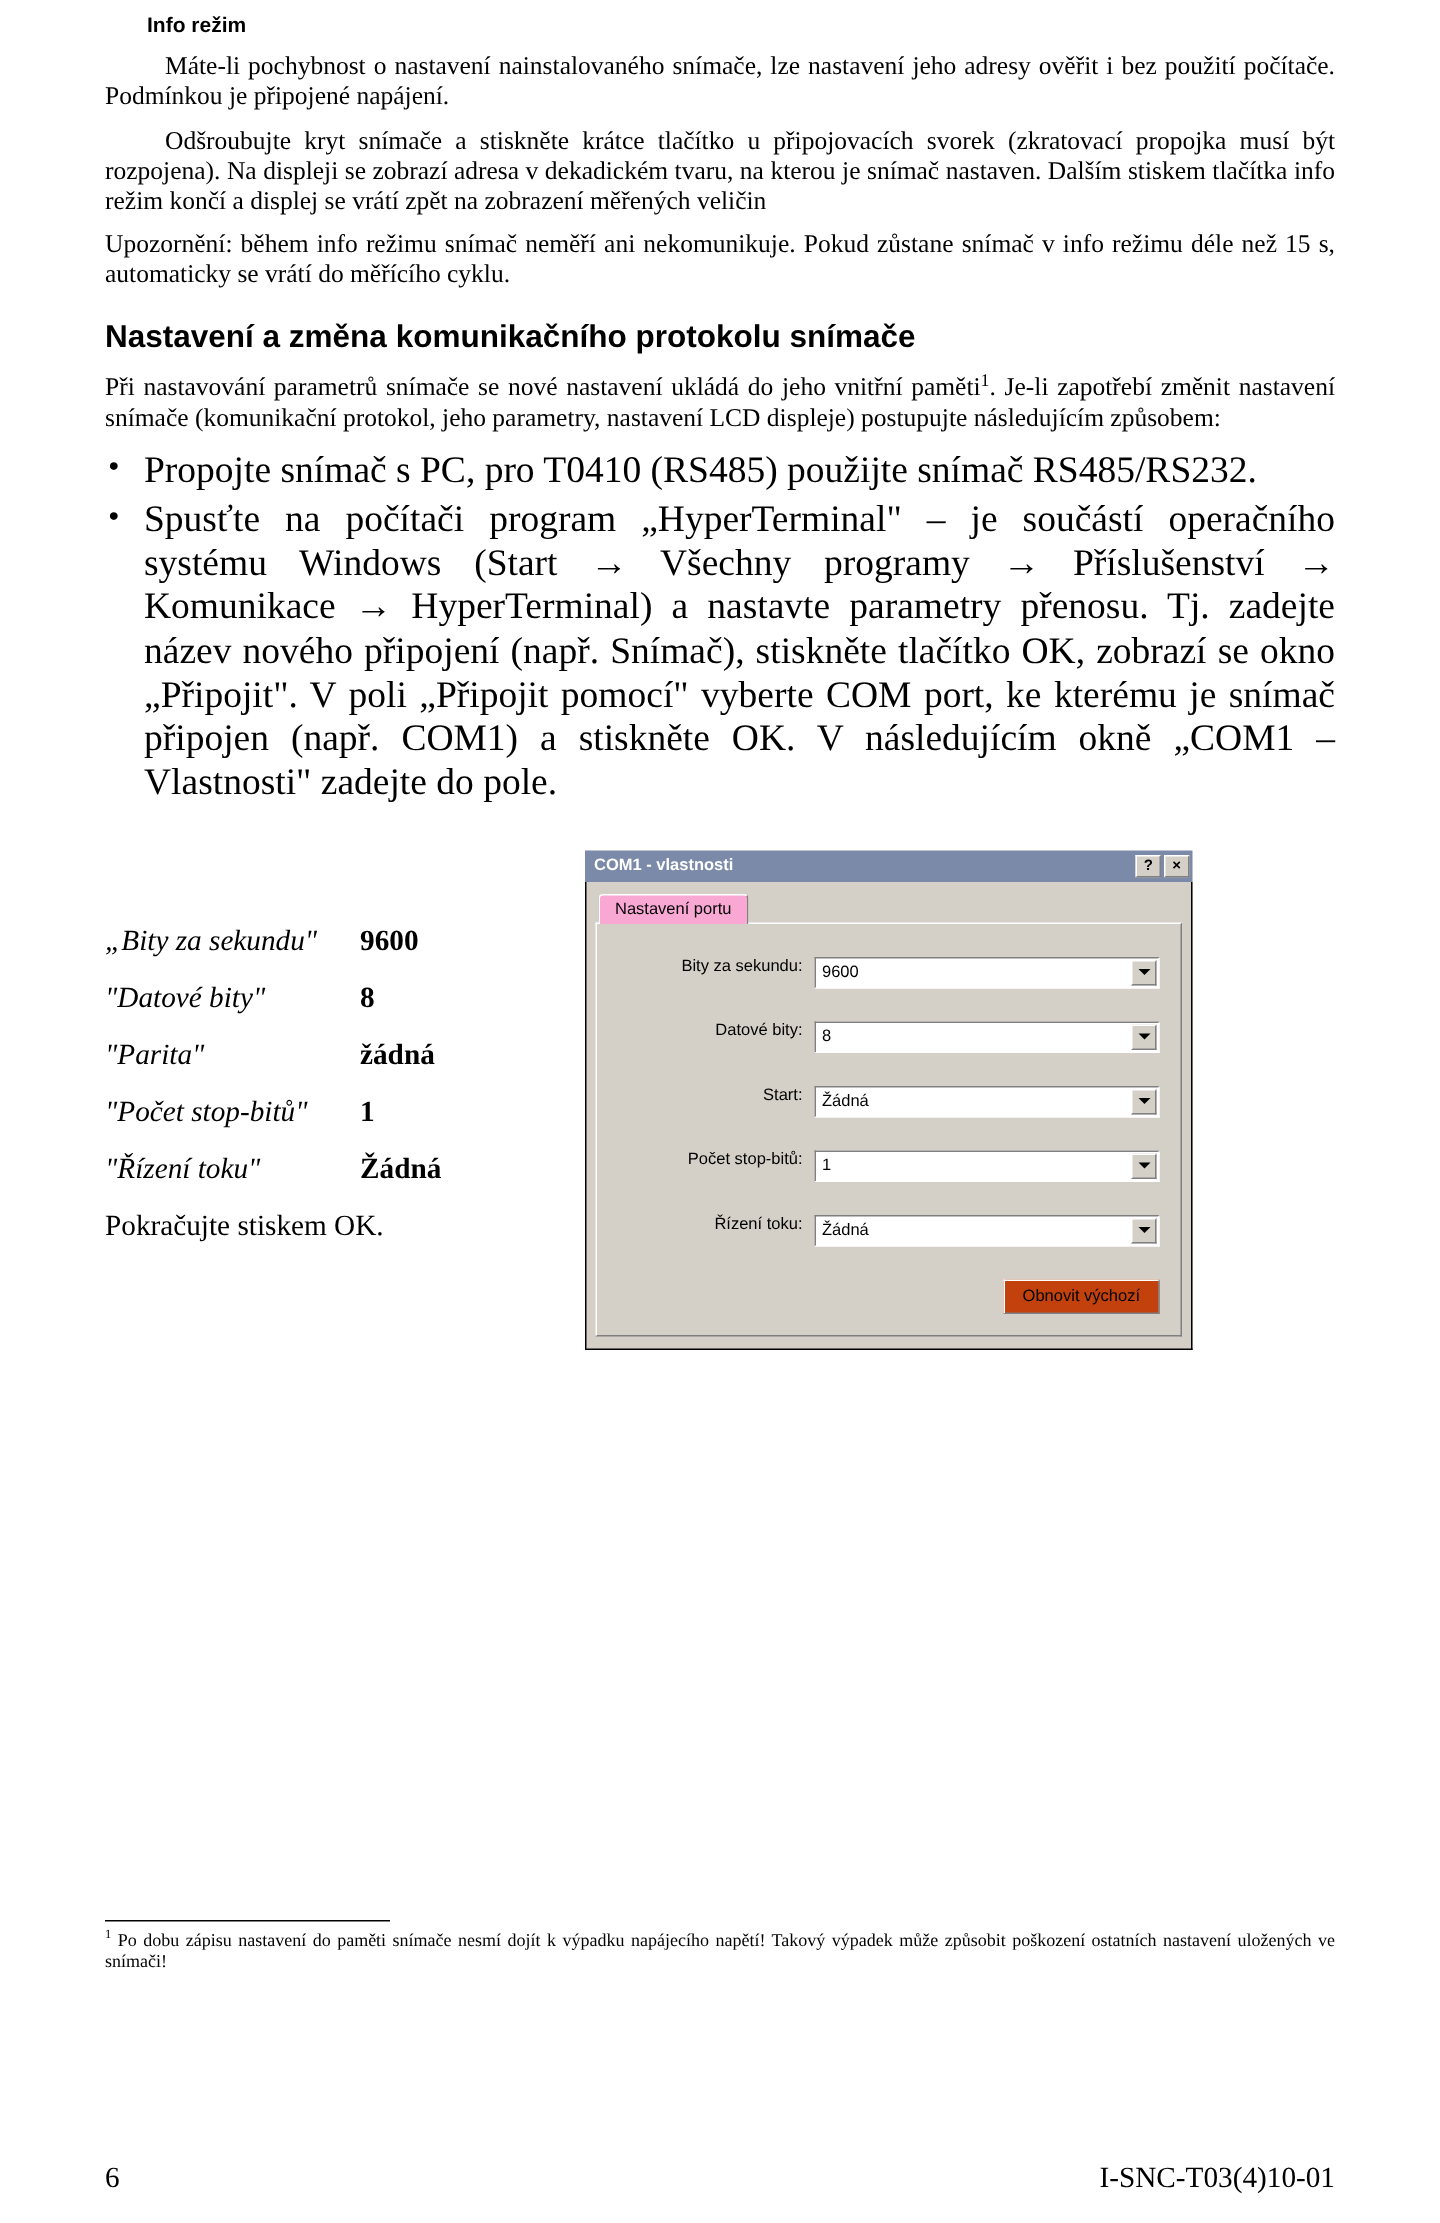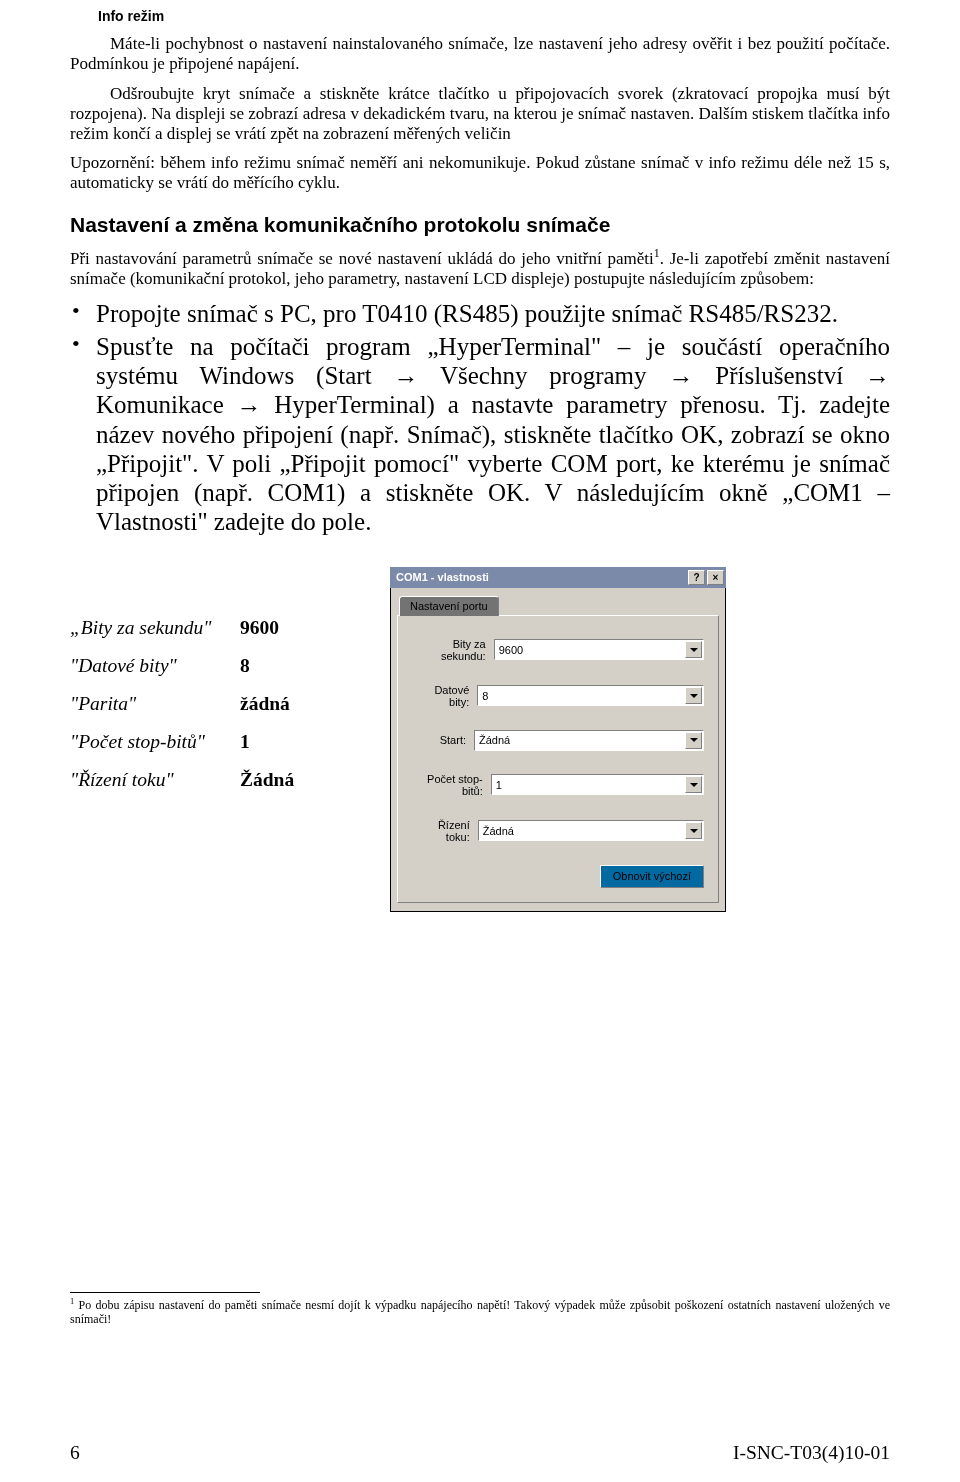--- a/index.html
+++ b/index.html
@@ -72,21 +72,21 @@
     width: 170px;
   }
   .settings-table .tval {
     font-weight: bold;
   }
   .settings-table .cont {
     font-size: 19.5px;
     margin-top: 6px;
   }
   .dialog {
-    width: 336px;
+    width: 405px;
     font-family: Tahoma, Arial, sans-serif;
     font-size: 11px;
     color: #000;
   }
   .dlg-title {
     background: #7b8aa8;
     color: #fff;
     height: 21px;
     display: flex;
     align-items: center;
@@ -111,40 +111,39 @@
   .dlg-body {
     background: #d4d0c8;
     border: 1px solid #000;
     border-top: none;
     padding: 6px 6px 8px 6px;
   }
   .tab-strip { height: 22px; position: relative; }
   .tab {
     position: absolute;
     left: 2px; top: 2px;
-    background: #737373;
+    background: #f9a8d4;
     border-top: 1px solid #fff;
     border-left: 1px solid #fff;
     border-right: 1px solid #808080;
     padding: 3px 10px 4px 10px;
     border-top-left-radius: 3px;
     border-top-right-radius: 3px;
     z-index: 2;
   }
   .tab-panel {
     border-top: 1px solid #fff;
     border-left: 1px solid #fff;
     border-right: 1px solid #808080;
     border-bottom: 1px solid #808080;
     margin-top: -1px;
     padding: 22px 14px 14px 14px;
   }
   .field-row {
     display: flex;
-    align-items: center;
     justify-content: flex-end;
     margin-bottom: 22px;
     gap: 8px;
   }
   .field-row label { text-align: right; }
   .combo {
     width: 230px; height: 21px;
     background: #fff;
     border-top: 1px solid #808080;
     border-left: 1px solid #808080;
@@ -159,21 +158,21 @@
     width: 17px; height: 17px;
     background: #d4d0c8;
     border-top: 1px solid #fff;
     border-left: 1px solid #fff;
     border-right: 1px solid #808080;
     border-bottom: 1px solid #808080;
     display: flex; align-items: center; justify-content: center;
     margin-right: 1px;
   }
   .dlg-btn {
-    background: #0369a1;
+    background: #c2410c;
     border-top: 1px solid #fff;
     border-left: 1px solid #fff;
     border-right: 1px solid #808080;
     border-bottom: 1px solid #808080;
     height: 23px;
     padding: 0 12px;
     font-family: Tahoma, Arial, sans-serif;
     font-size: 11px;
     min-width: 72px;
     text-align: center;
@@ -247,20 +246,21 @@
         <span class="tval">žádná</span>
       </div>
     <div class="trow">
         <span class="tlabel">"Počet stop-bitů"</span>
         <span class="tval">1</span>
       </div>
     <div class="trow">
         <span class="tlabel">"Řízení toku"</span>
         <span class="tval">Žádná</span>
       </div>
+    <div class="cont">Pokračujte stiskem OK.</div>
   </div>
 
   <div class="dialog">
     <div class="dlg-title">
       <span>COM1 - vlastnosti</span>
       <div class="dlg-title-btns">
         <div class="dlg-tbtn">?</div>
         <div class="dlg-tbtn">×</div>
       </div>
     </div>

